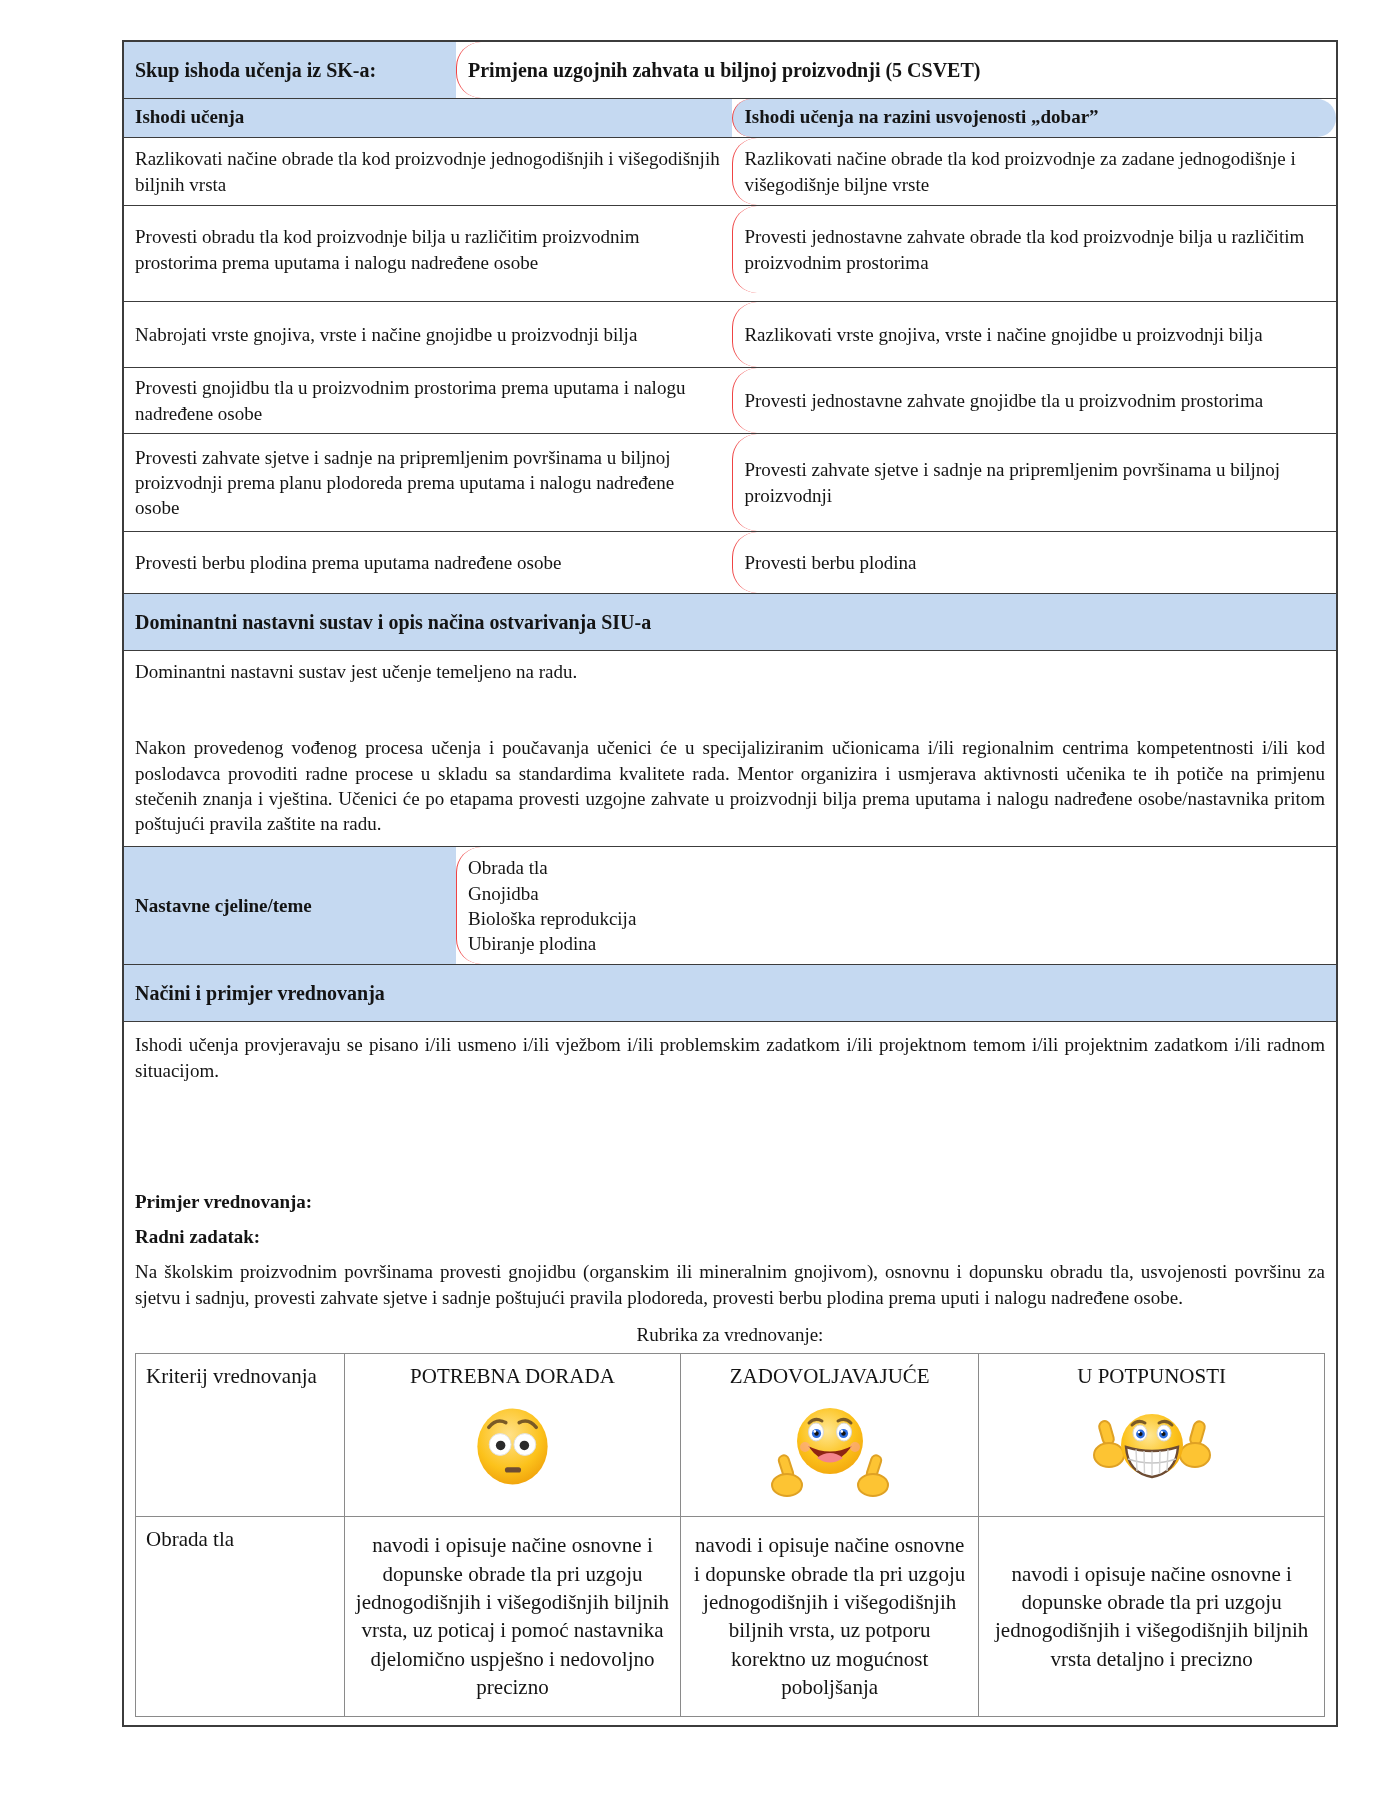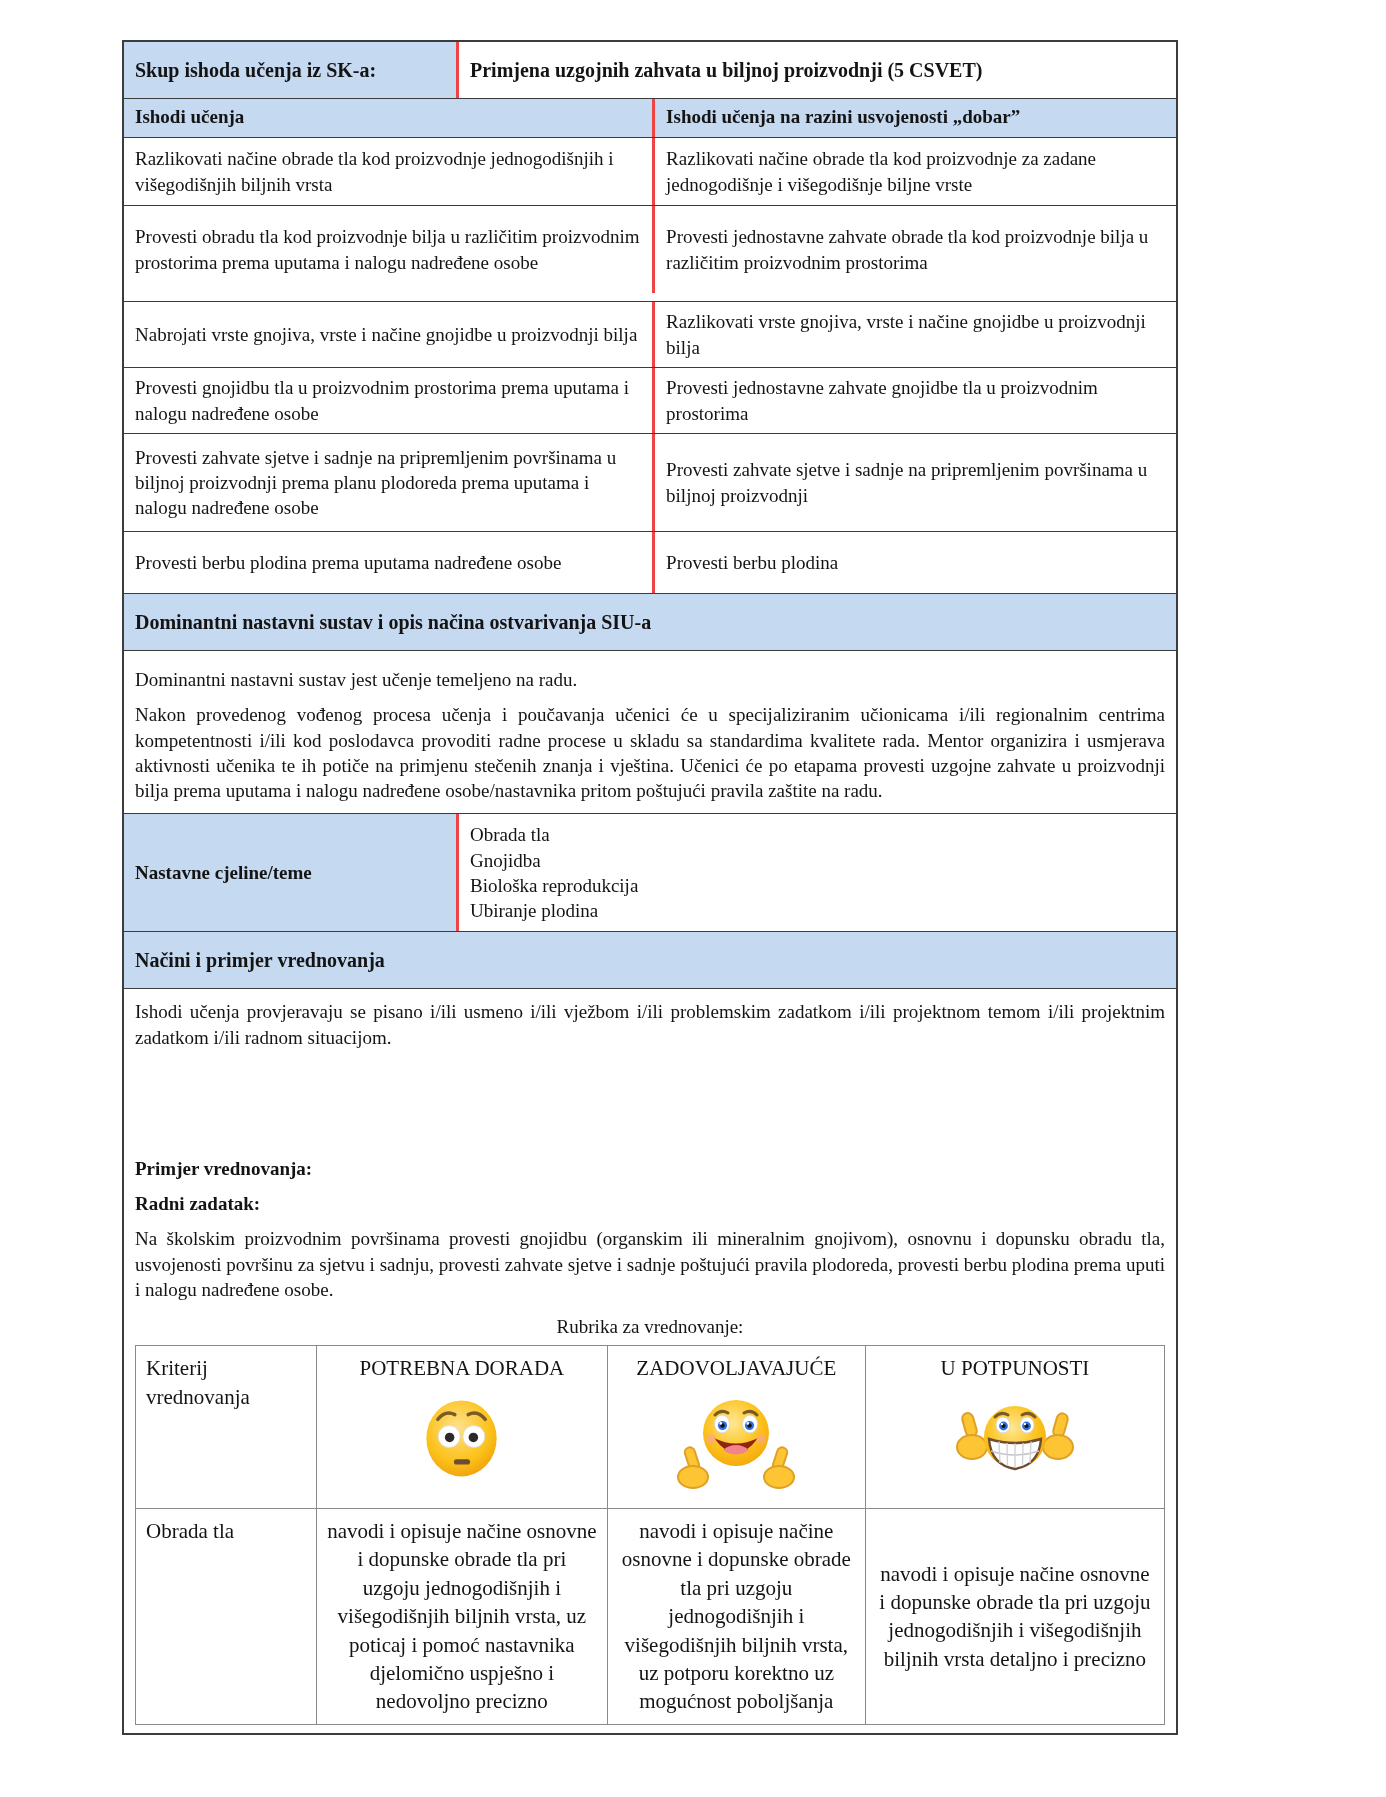--- a/index.html
+++ b/index.html
@@ -1,27 +1,27 @@
 <!DOCTYPE html>
 <html lang="hr"><head>
 <meta charset="utf-8">
 <style>
   html,body{margin:0;padding:0;}
   body{
     width:1386px;height:1797px;position:relative;background:#ffffff;
     font-family:"Liberation Serif", serif;color:#141414;
     -webkit-font-smoothing:antialiased;
   }
-  .doc{position:absolute;left:122px;top:40px;width:1056px;box-sizing:border-box;}
+  .doc{position:absolute;left:122px;top:40px;width:1216px;box-sizing:border-box;}
   .tbl{border:2px solid #3c3c3c;box-sizing:border-box;background:#fff;}
   .row{display:flex;border-top:1px solid #3c3c3c;box-sizing:border-box;}
   .row.first{border-top:none;}
   .cell{box-sizing:border-box;padding:6px 11px;font-size:19px;line-height:1.33;
         display:flex;flex-direction:column;justify-content:center;}
-  .cell + .cell{border-left:3px solid #ef4444;}
+  .cell + .cell{border-left:1px solid #ef4444;border-radius:25px;}
   .blue{background:#c5d9f1;}
   .b{font-weight:bold;}
   .w332{width:332px;flex:0 0 332px;}
   .half{width:50.2%;flex:0 0 50.2%;}
   .grow{flex:1 1 auto;}
   .just{text-align:justify;}
   .hdr-bar{min-height:56px;font-size:20px;}
   .colhead{min-height:38px;padding-top:4px;}
   p.para{margin:0 0 10px 0;}
   p.para:last-child{margin-bottom:0;}
@@ -86,21 +86,21 @@
     <div class="row" style="min-height:62px;">
       <div class="cell half">Provesti berbu plodina  prema uputama nadređene osobe</div>
       <div class="cell grow">Provesti  berbu plodina</div>
     </div>
 
     <div class="row">
       <div class="cell blue b grow hdr-bar">Dominantni nastavni sustav i opis načina ostvarivanja SIU-a</div>
     </div>
 
     <div class="row">
-      <div class="cell grow" style="justify-content:flex-start;padding-top:16px;padding-bottom:10px;">
+      <div class="cell grow" style="justify-content:flex-start;padding-top:8px;padding-bottom:10px;gap:41px;">
         <p class="para">Dominantni nastavni sustav  jest učenje temeljeno na radu.</p>
         <p class="para just">Nakon provedenog vođenog procesa učenja i poučavanja učenici će u specijaliziranim učionicama i/ili regionalnim centrima kompetentnosti i/ili kod poslodavca provoditi radne procese u skladu sa standardima kvalitete rada. Mentor organizira i usmjerava aktivnosti učenika te ih potiče na primjenu stečenih znanja i vještina. Učenici će po etapama provesti uzgojne zahvate u proizvodnji bilja prema uputama i nalogu nadređene osobe/nastavnika pritom poštujući pravila zaštite na radu.</p>
       </div>
     </div>
 
     <div class="row" style="min-height:118px;">
       <div class="cell blue b w332">Nastavne cjeline/teme</div>
       <div class="cell grow" style="justify-content:center;">
         <ul class="units">
           <li>Obrada tla</li>

